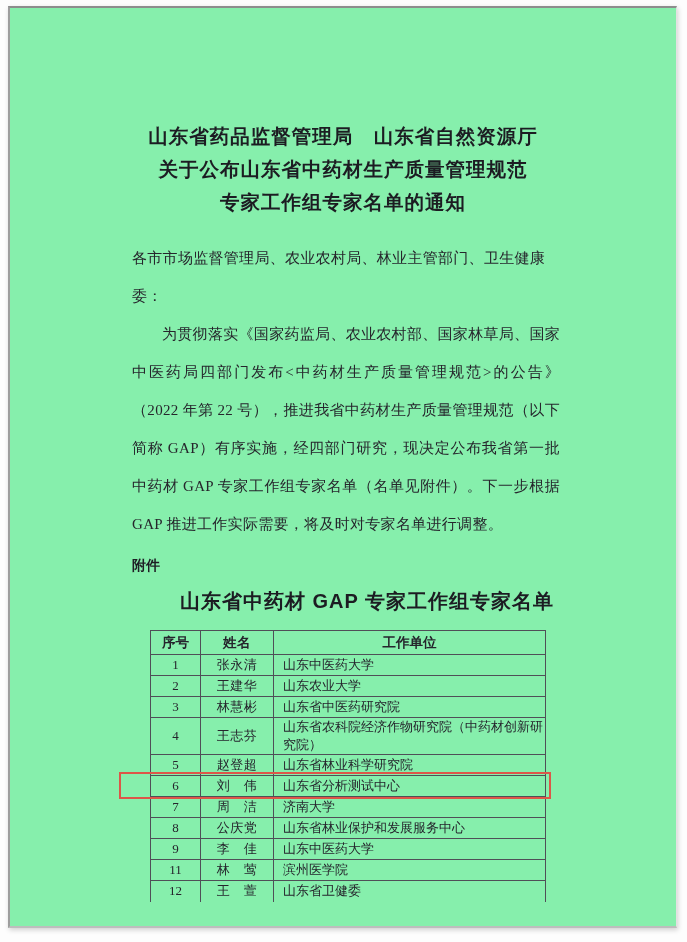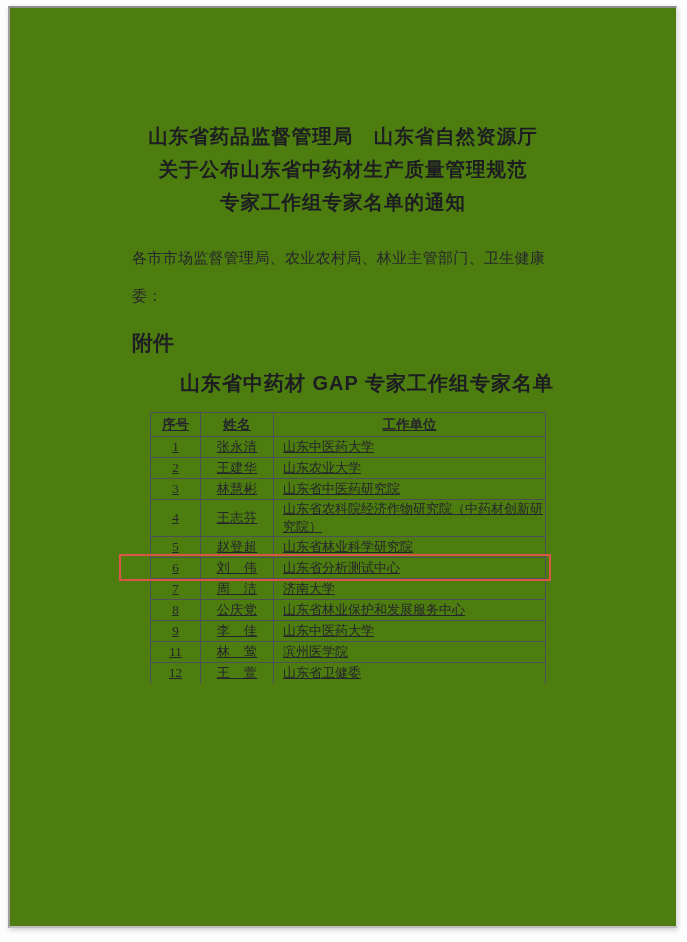--- a/index.html
+++ b/index.html
@@ -4,21 +4,21 @@
 <style>
   html,body { margin:0; padding:0; background:#ffffff; }
   .canvas {
     position:relative; width:687px; height:942px; overflow:hidden;
     background:#fdfdfd;
     font-family:"Liberation Serif","DejaVu Serif",serif;
   }
   
   .page {
     position:absolute; left:8px; top:6px; width:669px; height:922px;
-    background:#4d7c0f;
+    background:#86efac;
     border-top:2px solid #8d8d8d;
     border-left:2px solid #9d9d9d;
     border-bottom:2px solid #bdbdbd;
     border-right:1px solid #e2e2e2;
     box-shadow:1px 2px 5px rgba(0,0,0,0.18);
     box-sizing:border-box;
   }
   .doc-title {
     margin-top:112px; text-align:center;
     font-family:"Liberation Sans","DejaVu Sans",sans-serif;
@@ -27,34 +27,34 @@
   }
   .body-block {
     margin:20px 116px 0 122px;
     font-size:15px; line-height:38px; color:#26262c; letter-spacing:0.3px;
   }
   .salutation { text-align:left; }
   .paragraph  { text-indent:2em; text-align:justify; }
   .attachment {
     margin:14px 12px 0 122px;
     font-family:"Liberation Sans","DejaVu Sans",sans-serif;
-    font-weight:bold; font-size:21px; color:#1e1e24;
+    font-weight:bold; font-size:14px; color:#1e1e24;
   }
   .table-title {
     margin-top:13px; text-align:center;
     font-family:"Liberation Sans","DejaVu Sans",sans-serif;
     font-weight:bold; font-size:20px; color:#1c1c22; letter-spacing:1px;padding-left:48px;
   }
   .table-wrap { position:relative; margin:15px 0 0 140px; width:396px; }
   table.experts {
     border-collapse:collapse; width:396px;
     font-size:13px; color:#25252c;
   }
   table.experts th, table.experts td {
-    border:1px solid #4f4f57; padding:0; box-sizing:border-box;text-decoration:underline;
+    border:1px solid #4f4f57; padding:0; box-sizing:border-box;
   }
   table.experts th {
     height:24px; font-weight:bold; text-align:center;
     font-family:"Liberation Sans","DejaVu Sans",sans-serif; font-size:13.5px;
   }
   table.experts td { height:21px; }
   .col-no   { width:50px; text-align:center; }
   .col-name { width:73px; text-align:center; letter-spacing:0.5px; }
   .col-unit { text-align:left; padding-left:9px !important; }
   
@@ -71,20 +71,21 @@
   <div class="page">
 
     <div class="doc-title">
       <div>山东省药品监督管理局　山东省自然资源厅</div>
       <div>关于公布山东省中药材生产质量管理规范</div>
       <div>专家工作组专家名单的通知</div>
     </div>
 
     <div class="body-block">
       <div class="salutation">各市市场监督管理局、农业农村局、林业主管部门、卫生健康委：</div>
+      <div class="paragraph">为贯彻落实《国家药监局、农业农村部、国家林草局、国家中医药局四部门发布&lt;中药材生产质量管理规范&gt;的公告》（2022 年第 22 号），推进我省中药材生产质量管理规范（以下简称 GAP）有序实施，经四部门研究，现决定公布我省第一批中药材 GAP 专家工作组专家名单（名单见附件）。下一步根据 GAP 推进工作实际需要，将及时对专家名单进行调整。</div>
     </div>
 
     <div class="attachment">附件</div>
 
     <div class="table-title">山东省中药材 GAP 专家工作组专家名单</div>
 
     <div class="table-wrap">
       <table class="experts">
         <thead>
           <tr>

